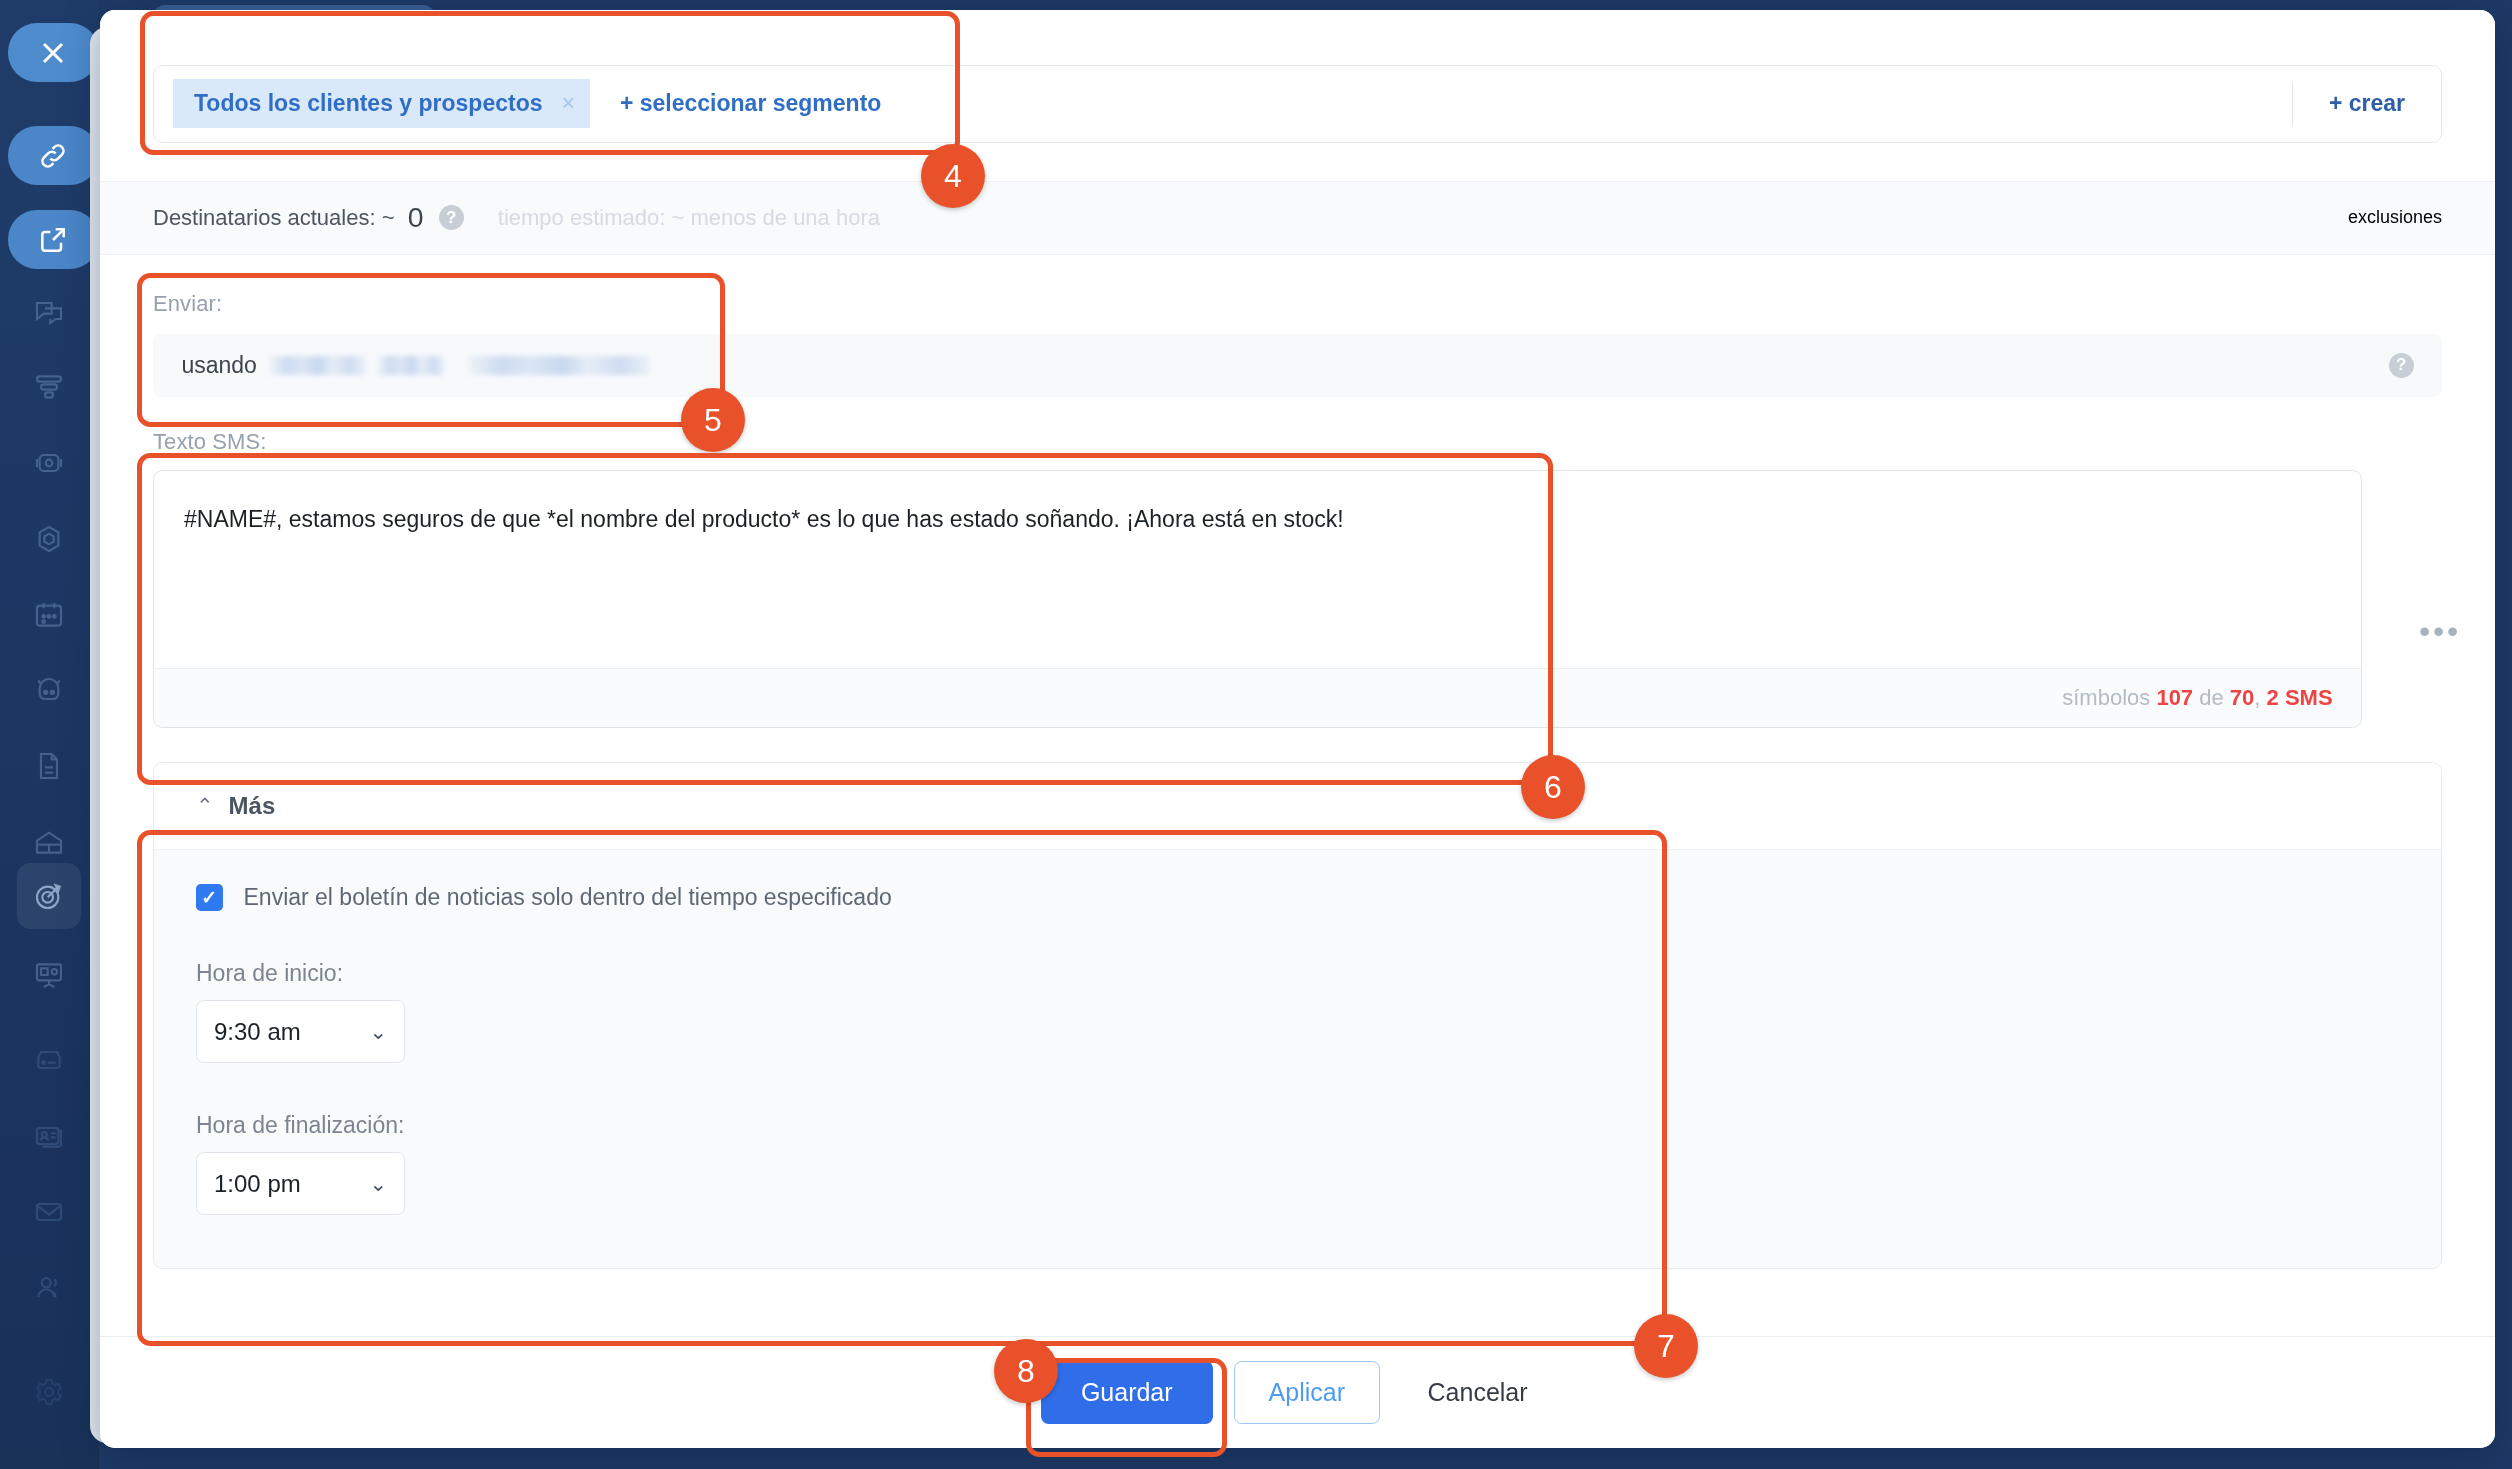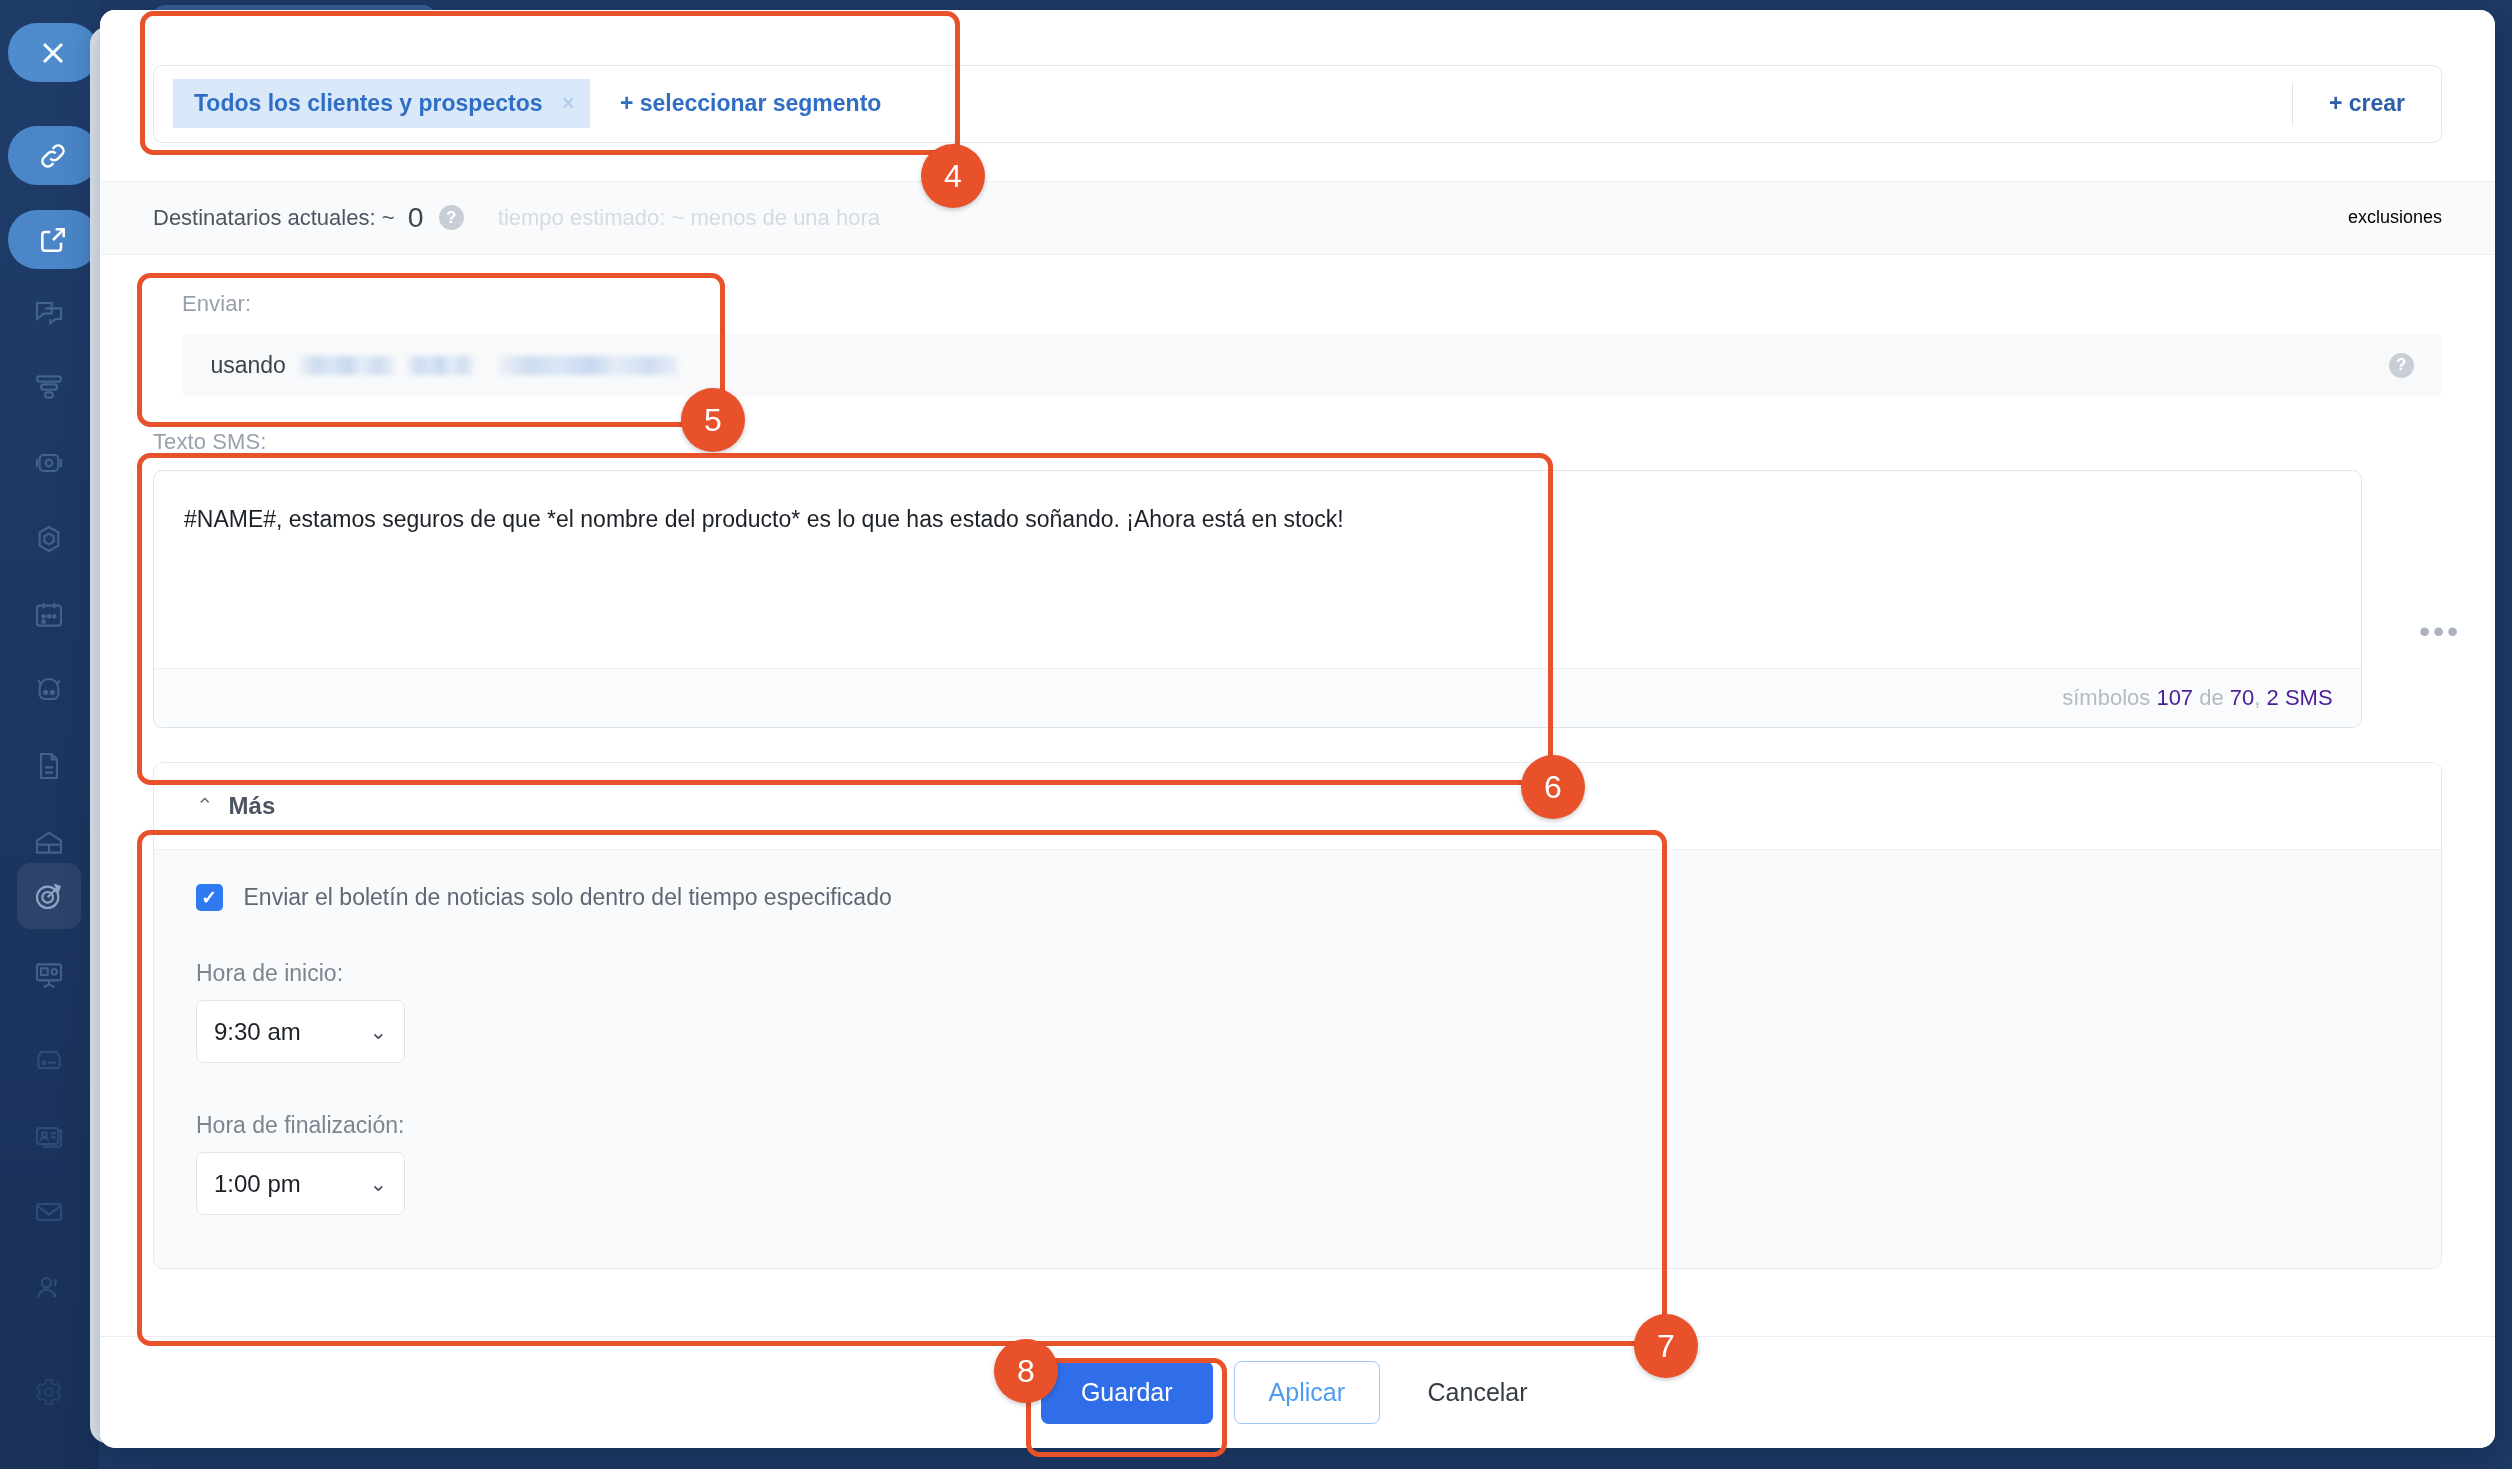--- a/index.html
+++ b/index.html
@@ -104,21 +104,21 @@
     width: 25px; height: 25px; border-radius: 50%;
     background: #c7ced6; color: #fff; font-size: 17px; font-weight: bold;
     display: inline-flex; align-items: center; justify-content: center;
     margin-left: 9.5px;
   }
   #recip-eta { color: #d6dbe1; font-size: 22px; margin-left: 34px; }
   #recip-spacer { flex: 1; }
   #recip-excl { color: #000000; font-size: 18px; }
 
   
-  #enviar-wrap { padding: 36px 53px 0 82px; }
+  #enviar-wrap { padding: 36px 53px 0 53px; }
   #enviar-box {
     margin-top: 17px; background: #f7f9fb; border-radius: 7.6px;
     height: 63px; display: flex; align-items: center; padding: 0 28.4px;
   }
   #enviar-usando { color: #3c444e; font-size: 23px; }
   .blurmask {
     display: inline-block; height: 19px; margin-left: 13.3px; border-radius: 2.8px;
     background: linear-gradient(90deg,#eef2f8 0%, #cddcf0 18%, #dbe6f5 34%, #c7d8ef 52%, #e6edf7 66%, #cfdcf0 84%, #e9eff8 100%);
     filter: blur(2.8px);
   }
@@ -132,21 +132,21 @@
   }
   #sms-text {
     min-height: 197px; padding: 32px 30px; font-size: 23px; color: #1c2127; line-height: 1.4;
   }
   #sms-footer {
     border-top: 0.9px solid #eceff3; background: #fafbfc;
     height: 59px; display: flex; align-items: center; justify-content: flex-end;
     padding: 0 28.4px; border-radius: 0 0 9.5px 9.5px;
   }
   #sms-counter { color: #b3bbc4; font-size: 22px; }
-  #sms-counter b { color: #4c1d95; font-weight: normal; }
+  #sms-counter b { color: #ef4444; font-weight: bold; }
   #sms-dots {
     position: absolute; right: 34px; top: 218px;
     color: #aab3bd; font-size: 32px; letter-spacing: 2.8px; line-height: 1;
   }
 
   
   #mas-panel {
     margin: 34px 53px 0 53px; border: 0.9px solid #e6eaef; border-radius: 9.5px;
     overflow: hidden;
   }

